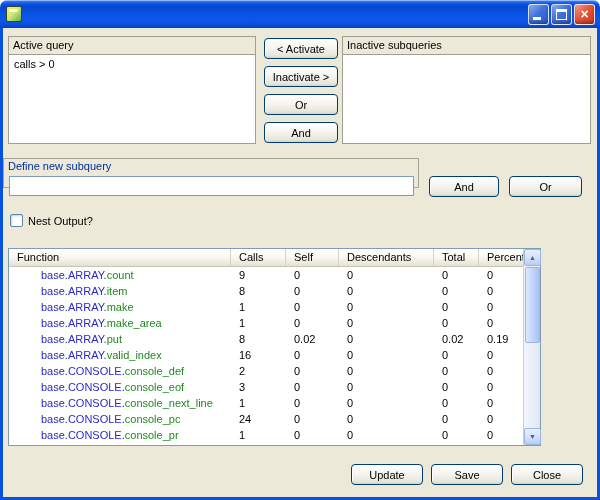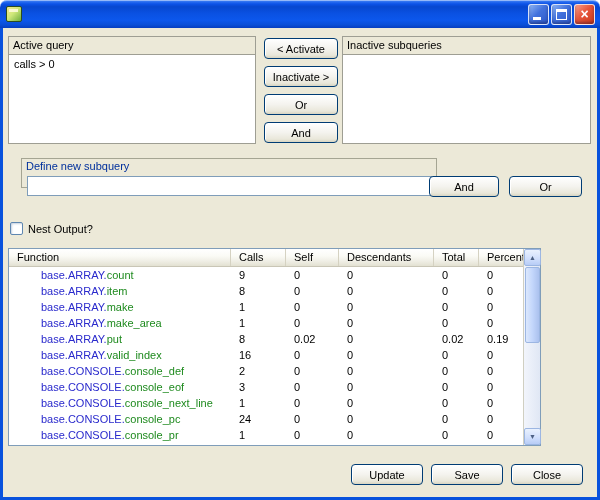--- a/index.html
+++ b/index.html
@@ -60,30 +60,30 @@
   .btn-inactivate { left: 261px; top: 38px; width: 74px; }
   .btn-or-xfer    { left: 261px; top: 66px; width: 74px; }
   .btn-and-xfer   { left: 261px; top: 94px; width: 74px; }
   .btn-and        { left: 426px; top: 148px; width: 70px; }
   .btn-or         { left: 506px; top: 148px; width: 73px; }
   .btn-update     { left: 348px; top: 436px; width: 72px; }
   .btn-save       { left: 428px; top: 436px; width: 72px; }
   .btn-close      { left: 508px; top: 436px; width: 72px; }
 
   
-  .define-group { position: absolute; left: 18px; top: 130px; width: 416px; height: 30px; border: 1px solid #a5a593; }
+  .define-group { position: absolute; left: 0; top: 130px; width: 416px; height: 30px; border: 1px solid #a5a593; }
   .define-caption { height: 15px; line-height: 15px; padding-left: 4px; color: var(--caption-navy,#00309C); }
   .subquery-input {
     position: absolute; left: 5px; top: 17px; width: 405px; height: 20px;
     border: 1px solid #7F9DB9; background: #fff; padding: 2px 4px;
     font-family: "Liberation Sans", sans-serif; font-size: 11px;
   }
 
   
-  .checkbox-row { position: absolute; left: 7px; top: 186px; display: flex; align-items: center; gap: 5px; margin-top: 8px; }
+  .checkbox-row { position: absolute; left: 7px; top: 186px; display: flex; align-items: center; gap: 5px; }
   .checkbox {
     width: 13px; height: 13px; background: #fff; border: 1px solid #5f87b0; border-radius: 2px;
     box-shadow: inset 1px 1px 2px rgba(90,120,160,.35);
   }
   .checkbox-label { color: #000; }
 
   
   .table { position: absolute; left: 5px; top: 220px; width: 533px; height: 198px; border: 1px solid #7F9DB9; background: #fff; }
   .thead {
     position: absolute; left: 0; top: 0; right: 17px; height: 18px; display: flex; overflow: hidden;

